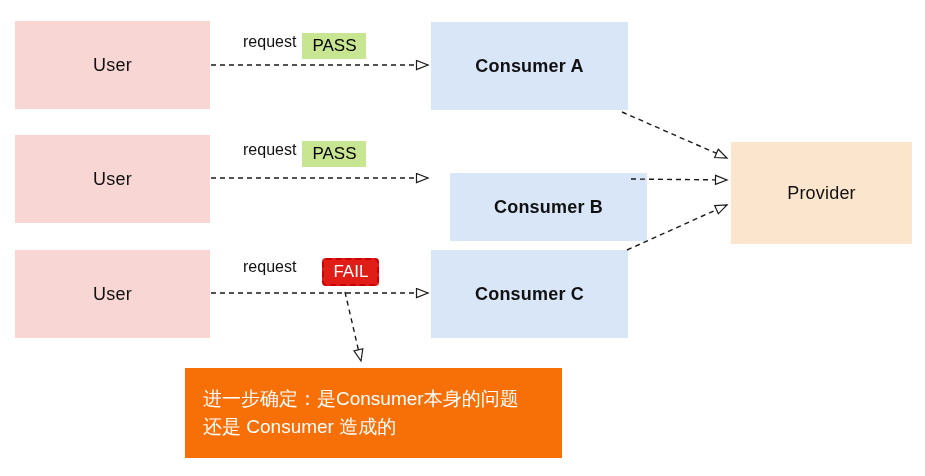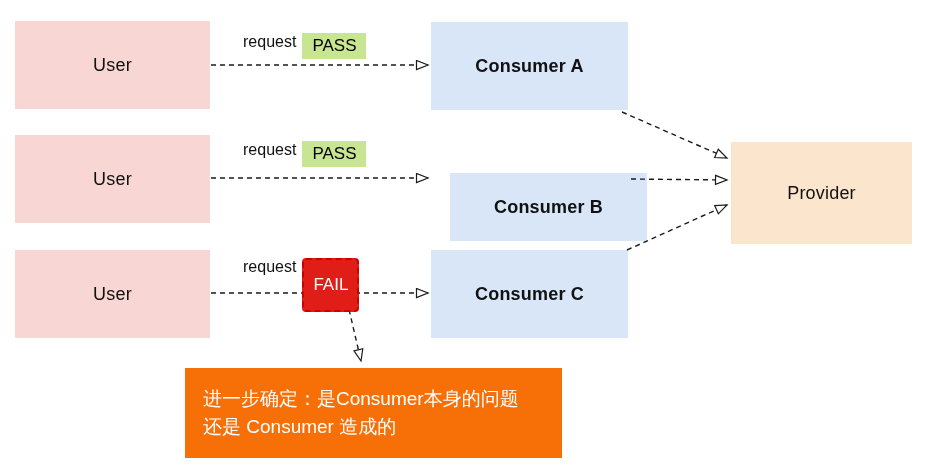--- a/index.html
+++ b/index.html
@@ -14,21 +14,21 @@
   .user2{left:15px;top:135px;width:195px;height:88px;}
   .user3{left:15px;top:250px;width:195px;height:88px;}
   .consumerA{left:431px;top:22px;width:197px;height:88px;}
   .consumerB{left:450px;top:133px;width:197px;height:68px;margin-top:40px;}
   .consumerC{left:431px;top:250px;width:197px;height:88px;}
   .providerBox{left:731px;top:142px;width:181px;height:102px;}
   .edge-label{position:absolute;display:flex;align-items:flex-start;gap:6px;z-index:3;}
   .edge-label .req{font-size:16px;color:#111;}
   .badge{font-size:17px;padding:3px 10px;color:#000;}
   .badge.pass{background:#c8e591;}
-  .badge.fail{background:#e11d17;color:#fff;border:2px dashed #cc0000;border-radius:4px;padding:15px 9px;}
+  .badge.fail{background:#e11d17;color:#fff;border:2px dashed #cc0000;border-radius:4px;padding:2px 9px;margin-left:20px;}
   .row1{left:243px;top:33px;}
   .row2{left:243px;top:141px;}
   .row3{left:243px;top:258px;}
   .note{position:absolute;left:185px;top:368px;width:377px;height:90px;background:#f76f07;
         color:#ffffff;font-size:19px;line-height:28px;box-sizing:border-box;padding:17px 18px;z-index:2;}
   .arrows{position:absolute;left:0;top:0;z-index:1;pointer-events:none;}
 </style>
 </head>
 <body>
 

